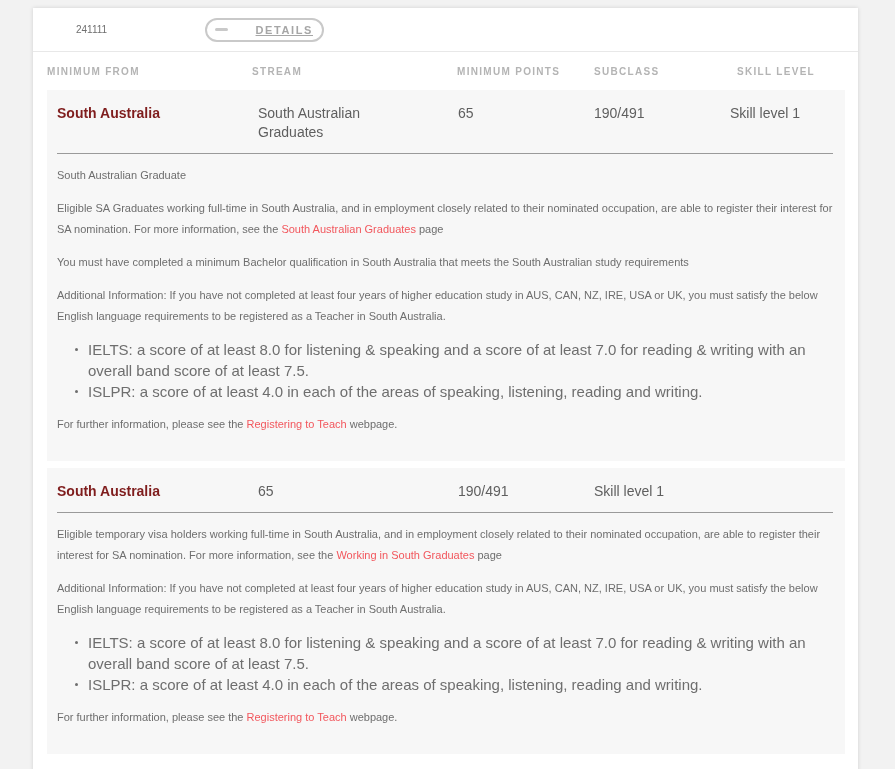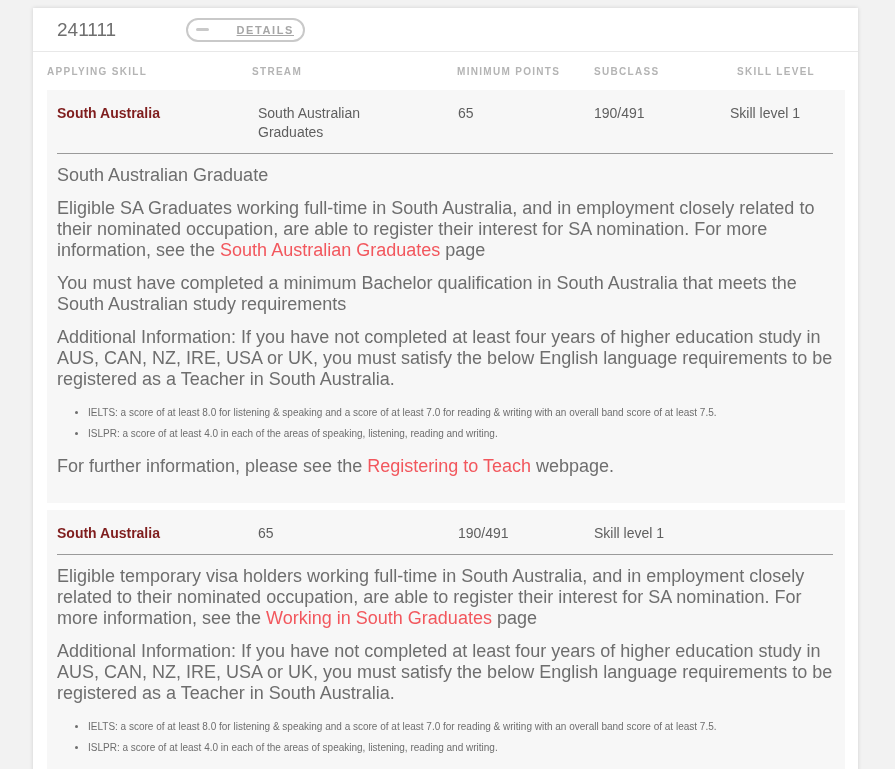--- a/index.html
+++ b/index.html
@@ -27,22 +27,23 @@
   }
   .occ-title {
     flex: 1;
     font-size: 15px;
     font-weight: bold;
     color: #2d2d2d;
     letter-spacing: 0.2px;
   }
   .occ-code {
     width: 129px;
-    font-size: 19px;
+    font-size: 10px;
     color: #6f6f6f;
+    margin-left: 19px;
   }
   .details-btn {
     width: 119px;
     height: 24px;
     background: #ffffff;
     border: 2px solid #c9c9c9;
     border-radius: 12px;
     display: flex;
     align-items: center;
     justify-content: space-between;
@@ -89,33 +90,33 @@
     padding: 14px 0 11px 0;
     border-bottom: 1px solid #9a9a9a;
     font-size: 14px;
     line-height: 19px;
     color: #5f5f5f;
   }
   .cell-from { font-weight: bold; color: #7f1d1d; }
   .cell-stream { max-width: 160px; }
   .stream-desc { padding-top: 11px; }
   .stream-desc p {
-    font-size: 18px;
+    font-size: 11px;
     line-height: 21px;
     color: #6e6e6e;
     margin: 0 0 12px 0;
   }
   .stream-desc ul {
     list-style: none;
     margin: 0 0 12px 0;
     padding-left: 31px;
   }
   .stream-desc li {
     position: relative;
-    font-size: 10px;
+    font-size: 15px;
     line-height: 21px;
     color: #6e6e6e;
   }
   .stream-desc li::before {
     content: "";
     position: absolute;
     left: -13px;
     top: 9px;
     width: 3px;
     height: 3px;
@@ -135,21 +136,21 @@
 
   <div class="card-header">
     <div class="occ-code">241111</div>
     <button class="details-btn">
       <span class="minus-icon"></span>
       <span class="details-label">DETAILS</span>
     </button>
   </div>
 
   <div class="col-headers">
-    <span>APPLYING SKILL</span>
+    <span>MINIMUM FROM</span>
     <span>STREAM</span>
     <span>MINIMUM POINTS</span>
     <span>SUBCLASS</span>
     <span>SKILL LEVEL</span>
   </div>
 
   <div class="stream-block">
     <div class="stream-row">
       <span class="cell-from">South Australia</span>
       <span class="cell-stream">South Australian Graduates</span>

